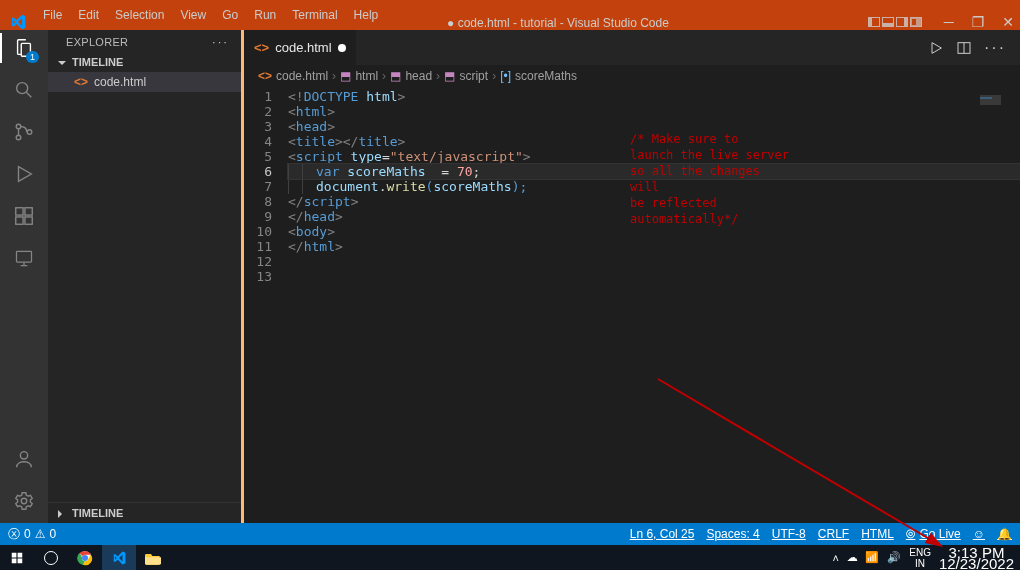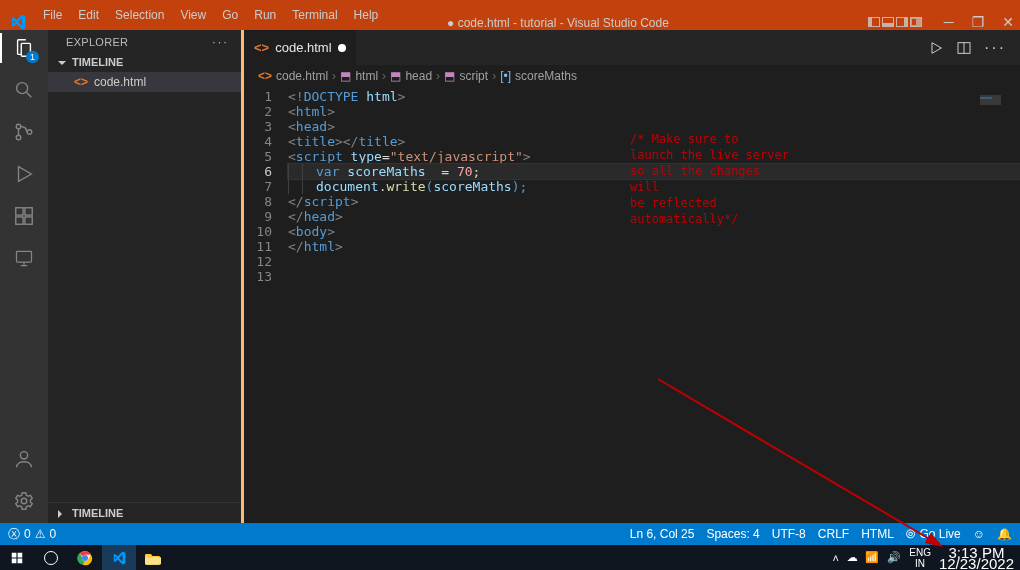--- a/index.html
+++ b/index.html
@@ -52,21 +52,21 @@
   .tok-orange { color:#ce9178; }
   .tok-green { color:#fca5a5; }
   .tok-yellow { color:#dcdcaa; }
   .indent { border-left:1px solid #404040; display:inline-block; height:15px; vertical-align:top; }
   .minimap-deco { position:absolute; top:4px; right:10px; width:30px; height:14px; background:linear-gradient(#569cd6,#569cd6) left/40% 2px no-repeat, linear-gradient(#555,#555) left 4px/70% 10px no-repeat; opacity:.5; }
 
   .annotation { position:absolute; top:42px; right:230px; color:#c00000; font-size:12px; line-height:16px; text-align:left; width:160px; }
   .arrow { position:absolute; pointer-events:none; }
 
   .statusbar { height:22px; background:#007acc; color:#fff; display:flex; align-items:center; font-size:12px; padding:0 8px; gap:12px; }
-  .statusbar .right { margin-left:auto; display:flex; align-items:center; gap:12px; }
+  .statusbar .right { margin-left:auto; display:flex; align-items:center; gap:12px;text-decoration:underline; }
   .sb-item { display:flex; align-items:center; gap:4px; }
 
   .taskbar { height:25px; background:#10161f; display:flex; align-items:center; color:#fff; font-size:11px; }
   .taskbar .tleft { display:flex; align-items:center; height:100%; }
   .taskbar .ticon { width:34px; height:100%; display:flex; align-items:center; justify-content:center; }
   .taskbar .tright { margin-left:auto; display:flex; align-items:center; gap:8px; padding-right:6px; }
   .taskbar .clock { text-align:center; line-height:11px; font-size:15px; }
 
   svg { display:block; }
   .chev::before { content:""; display:inline-block; border:4px solid transparent; border-left-color:#ccc; margin-right:2px; transform:translateY(1px); }

